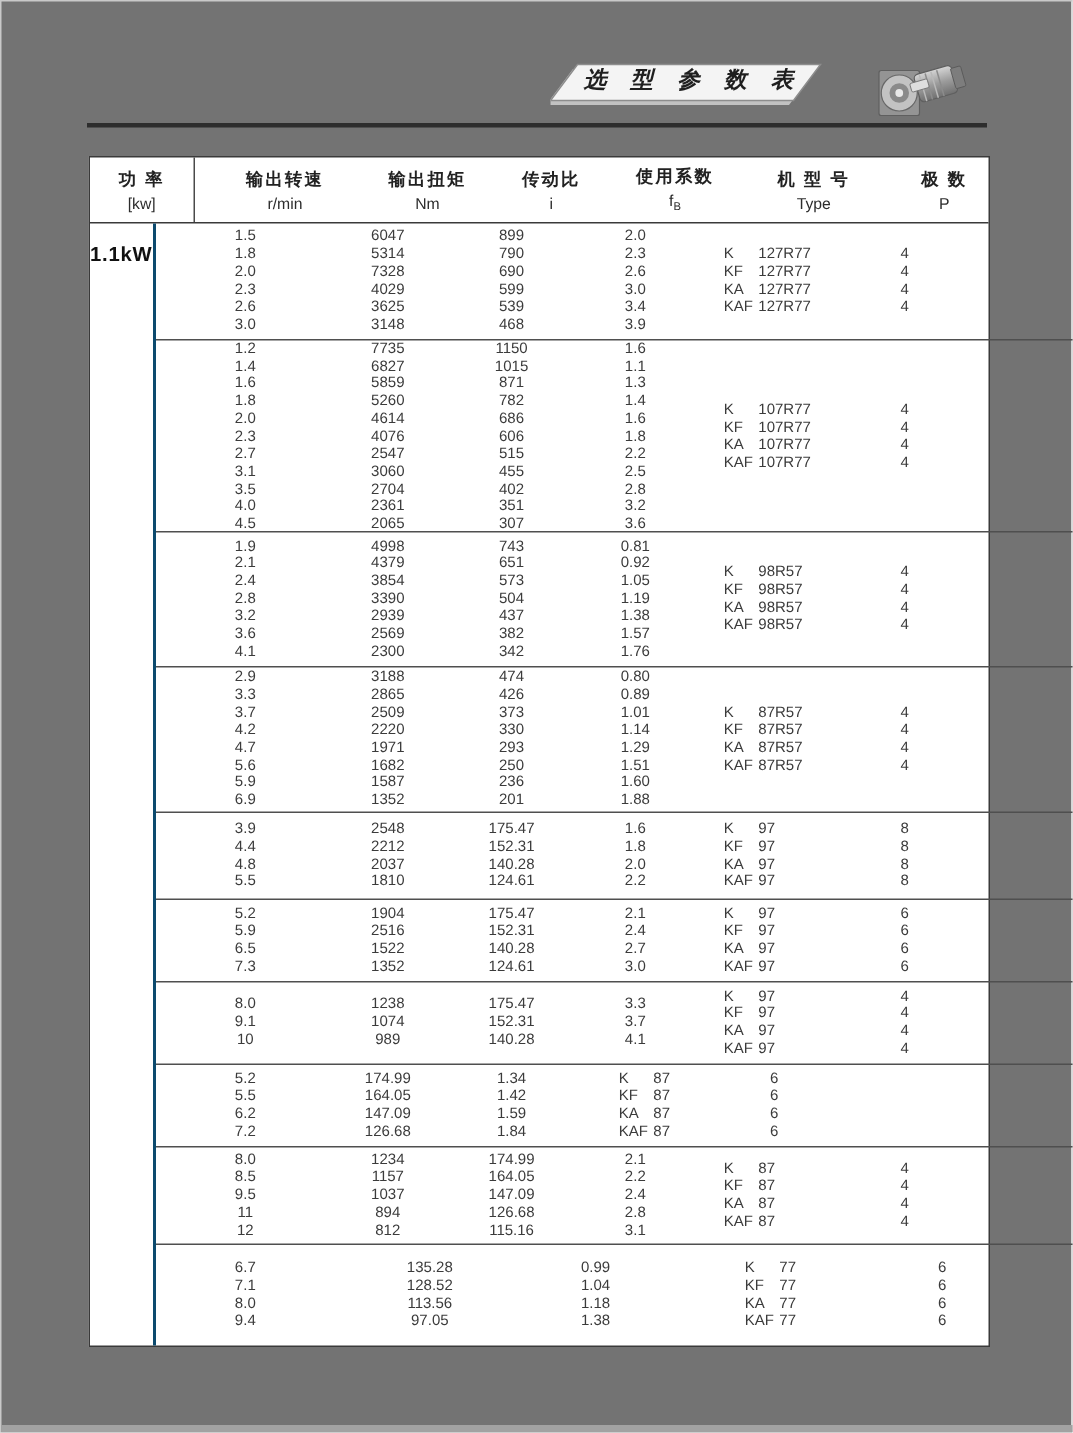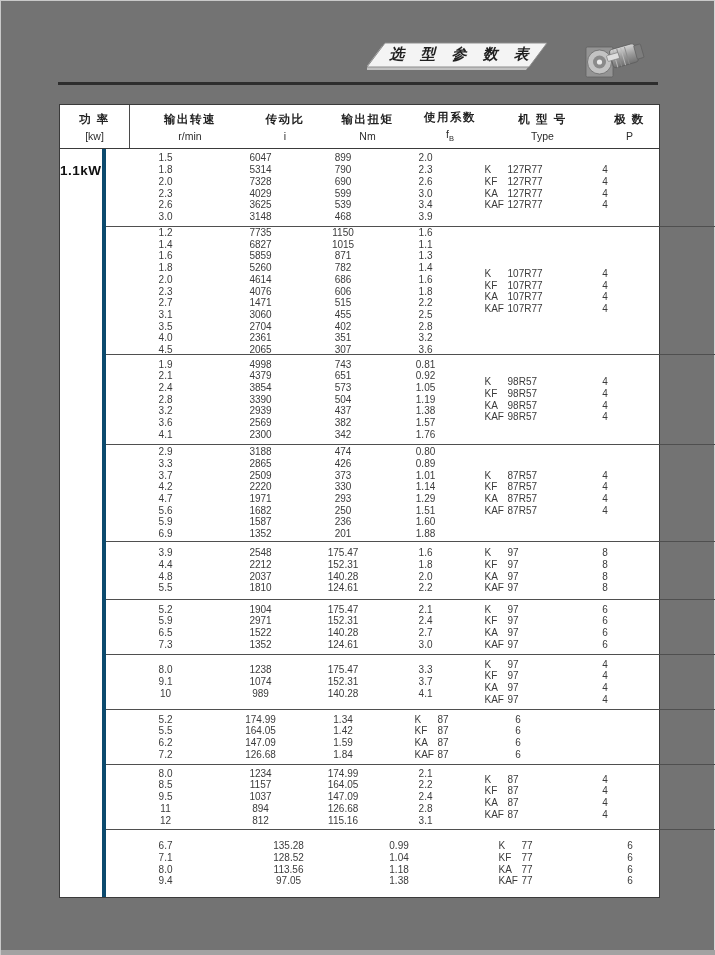--- a/index.html
+++ b/index.html
@@ -30,21 +30,21 @@
     display:grid;grid-template-columns:70px 120px 70px 95px 70px 115px 59px;
     height:43px;border-bottom:1.3px solid #3a3a3a;
   }
   .th{display:flex;flex-direction:column;justify-content:center;align-items:center;gap:3px;}
   .th .cn{font-size:11.5px;font-weight:700;letter-spacing:1.5px;color:#222;}
   .th .en{font-size:10.5px;color:#2c2c2c;}
   .th .en sub{font-size:7.5px;}
   .th-power{border-right:1px solid #4a4a4a;}
   .tbody{display:flex;}
   .power-col{
-    width:70px;border-right:4px solid #0c4a6e;box-sizing:border-box;
+    width:70px;border-right:2px solid #0c4a6e;box-sizing:border-box;
     padding-top:12px;text-align:center;
   }
   .power-label{font-size:13.5px;font-weight:700;color:#111;letter-spacing:0.5px;}
   .blocks{flex:1;}
   .block{
     display:grid;grid-template-columns:120px 70px 95px 70px 115px 59px;
     border-bottom:1px solid #4f4f4f;box-sizing:border-box;
   }
   .block:last-child{border-bottom:none;gap:28px;}
   .cell{
@@ -99,26 +99,26 @@
     <div class="thead">
       <div class="th th-power">
         <span class="cn">功  率</span>
         <span class="en">[kw]</span>
       </div>
       <div class="th">
         <span class="cn">输出转速</span>
         <span class="en">r/min</span>
       </div>
       <div class="th">
+        <span class="cn">输出扭矩</span>
+        <span class="en">Nm</span>
+      </div>
+      <div class="th">
         <span class="cn">传动比</span>
         <span class="en">i</span>
-      </div>
-      <div class="th">
-        <span class="cn">输出扭矩</span>
-        <span class="en">Nm</span>
       </div>
       <div class="th">
         <span class="cn">使用系数</span>
         <span class="en"><span>f</span><sub>B</sub></span>
       </div>
       <div class="th">
         <span class="cn">机 型 号</span>
         <span class="en">Type</span>
       </div>
       <div class="th">
@@ -191,21 +191,21 @@
               <div class="ln">4.0</div>
               <div class="ln">4.5</div>
             </div>
             <div class="cell">
               <div class="ln">7735</div>
               <div class="ln">6827</div>
               <div class="ln">5859</div>
               <div class="ln">5260</div>
               <div class="ln">4614</div>
               <div class="ln">4076</div>
-              <div class="ln">1471</div>
+              <div class="ln">2547</div>
               <div class="ln">3060</div>
               <div class="ln">2704</div>
               <div class="ln">2361</div>
               <div class="ln">2065</div>
             </div>
             <div class="cell">
               <div class="ln">1150</div>
               <div class="ln">1015</div>
               <div class="ln">871</div>
               <div class="ln">782</div>
@@ -387,21 +387,21 @@
           </div>
           <div class="block" style="height: 55px;">
             <div class="cell">
               <div class="ln">5.2</div>
               <div class="ln">5.9</div>
               <div class="ln">6.5</div>
               <div class="ln">7.3</div>
             </div>
             <div class="cell">
               <div class="ln">1904</div>
-              <div class="ln">2971</div>
+              <div class="ln">2516</div>
               <div class="ln">1522</div>
               <div class="ln">1352</div>
             </div>
             <div class="cell">
               <div class="ln">175.47</div>
               <div class="ln">152.31</div>
               <div class="ln">140.28</div>
               <div class="ln">124.61</div>
             </div>
             <div class="cell">

